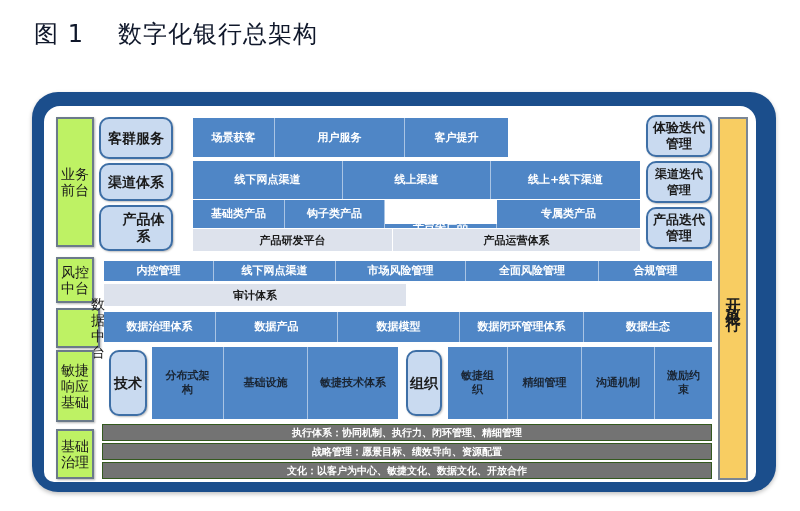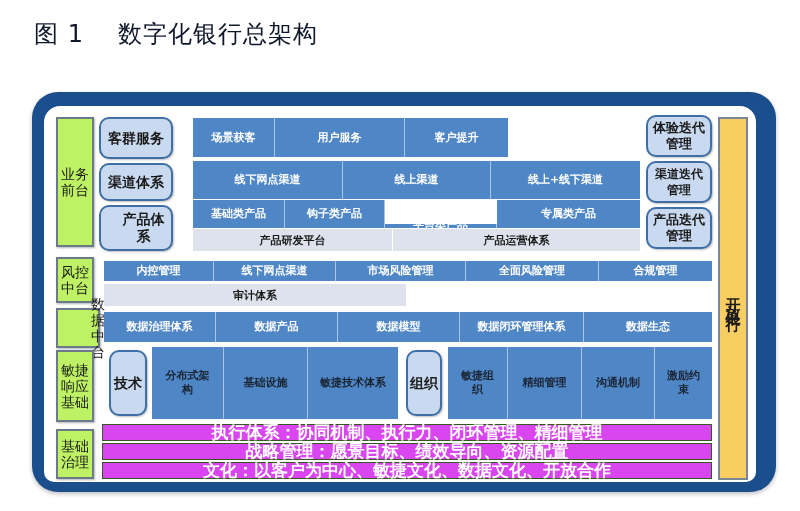--- a/index.html
+++ b/index.html
@@ -46,21 +46,21 @@
   .row { position: absolute; display: flex; }
 
   .gray {
     background: #dde2ec; color: #1a1a1a; font-weight: bold; font-size: 11px;
     display: flex; align-items: center; justify-content: center;
     border-right: 1px solid #ffffff;
   }
   .gray:last-child { border-right: none; }
 
   .green {
-    position: absolute; background: #d946ef; color: #ffffff; font-size: 17px; font-weight: bold;
+    position: absolute; background: #737373; color: #ffffff; font-size: 10px; font-weight: bold;
     display: flex; align-items: center; justify-content: center; border: 1px solid #34591f;
   }
 
   .open-bank {
     background: #f8cd62; border: 2px solid #7b8694; color: #1a1a1a;
     font-weight: bold; font-size: 15px; line-height: 26px;
     display: flex; align-items: center; justify-content: center; text-align: center;
     writing-mode: vertical-rl; text-orientation: upright; letter-spacing: 6px;
   }
 </style>

